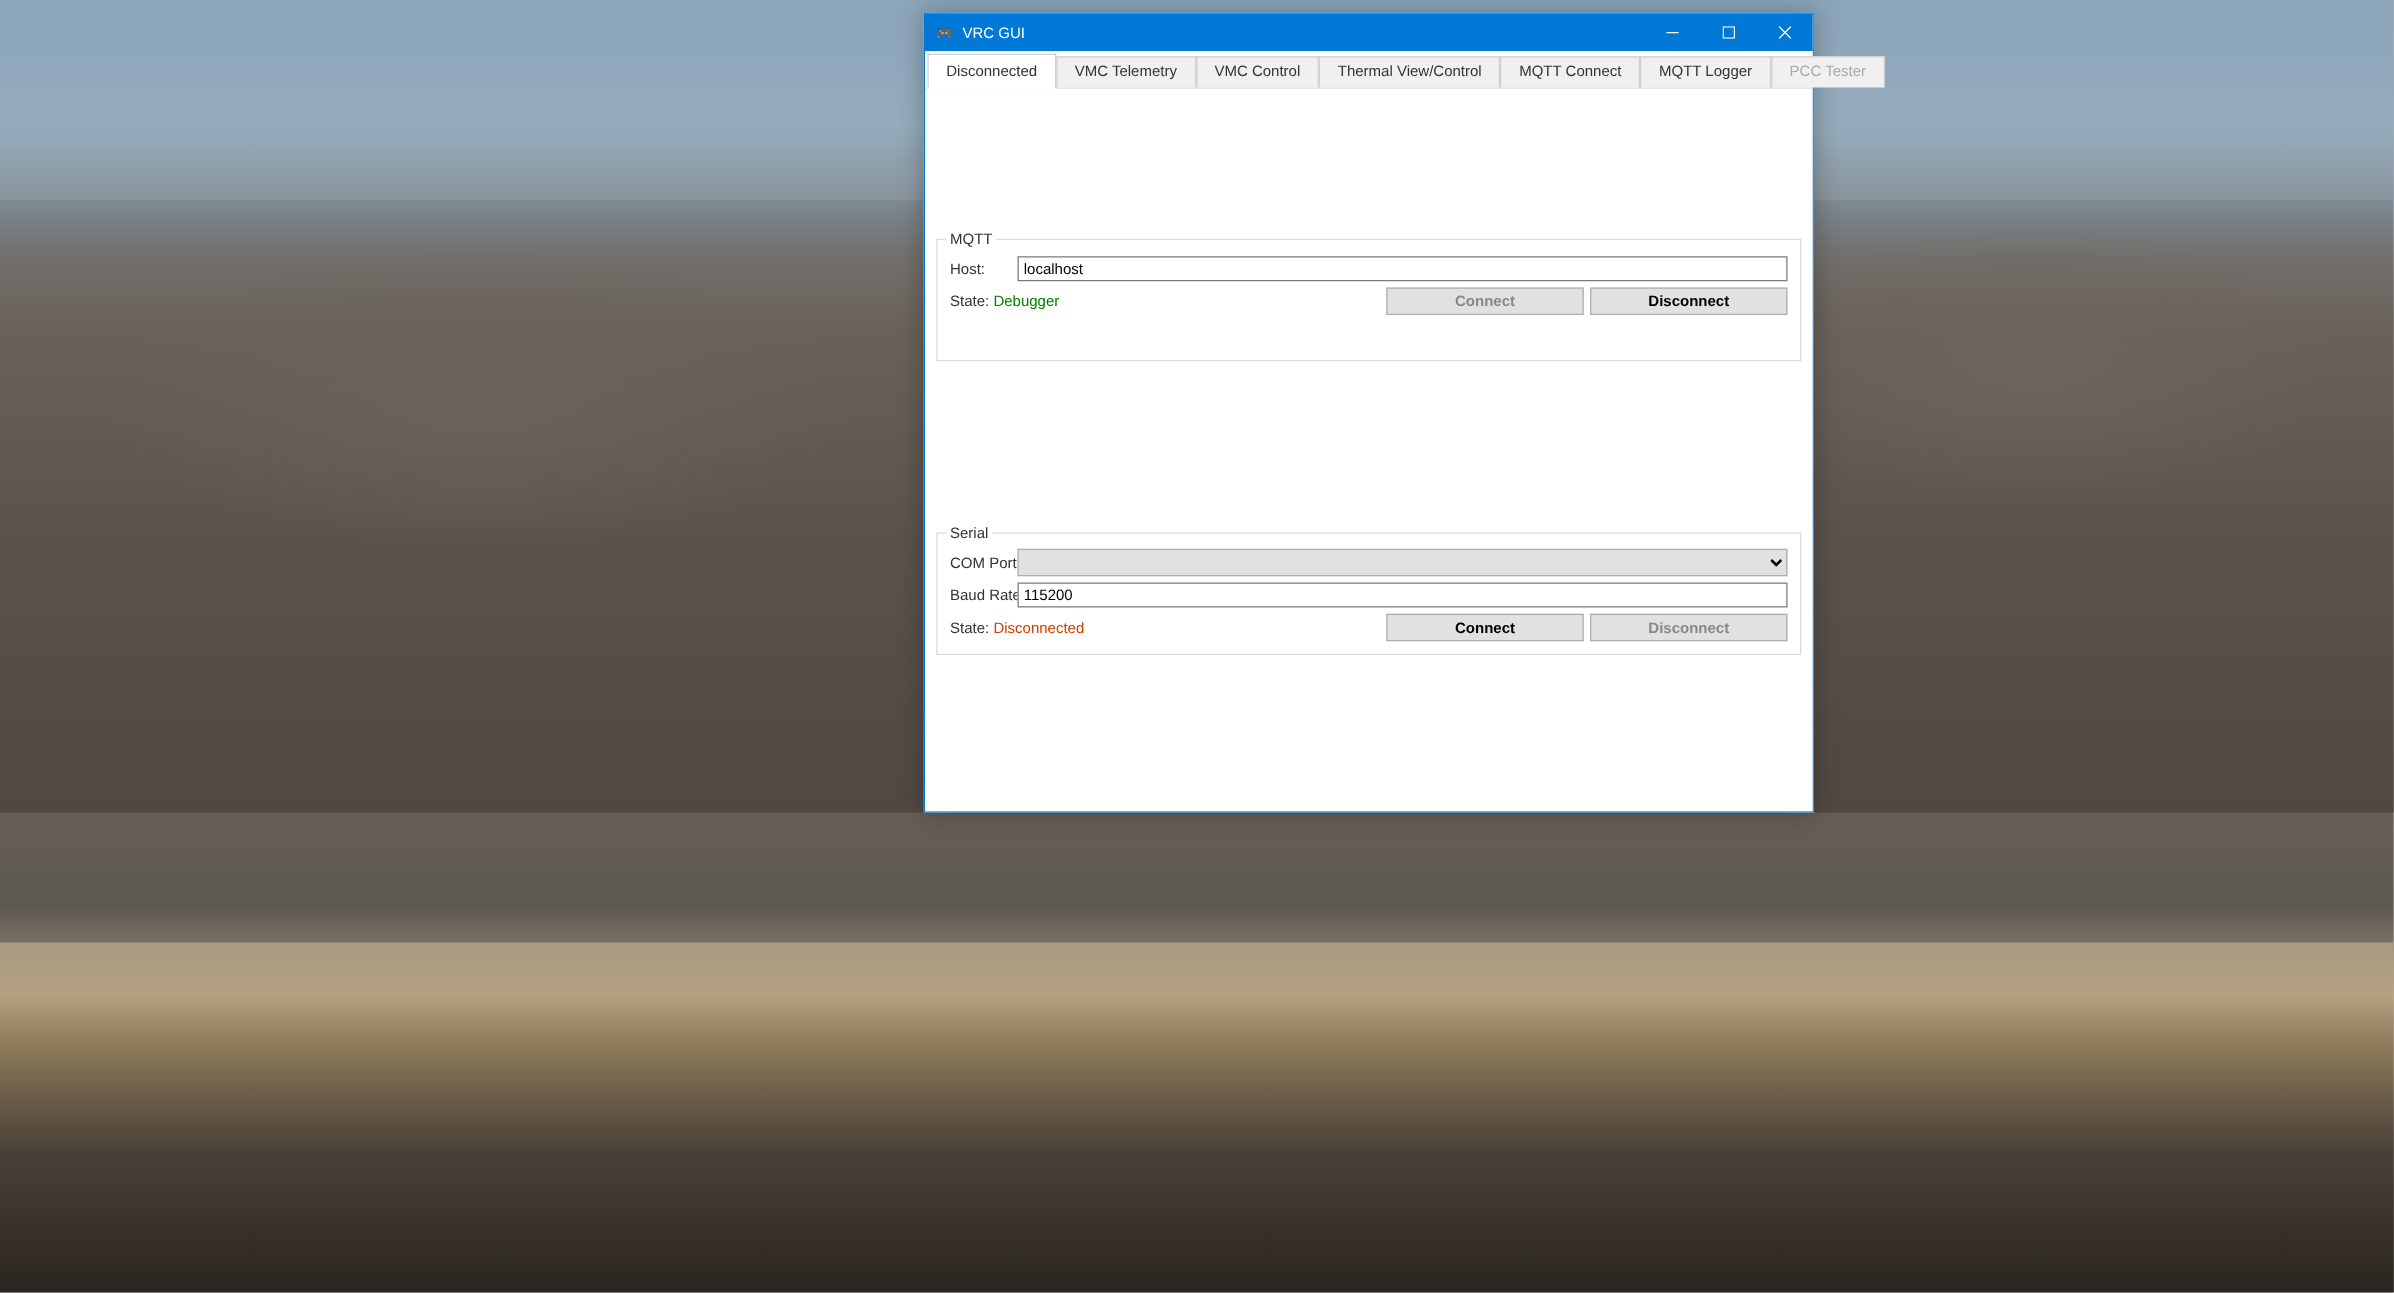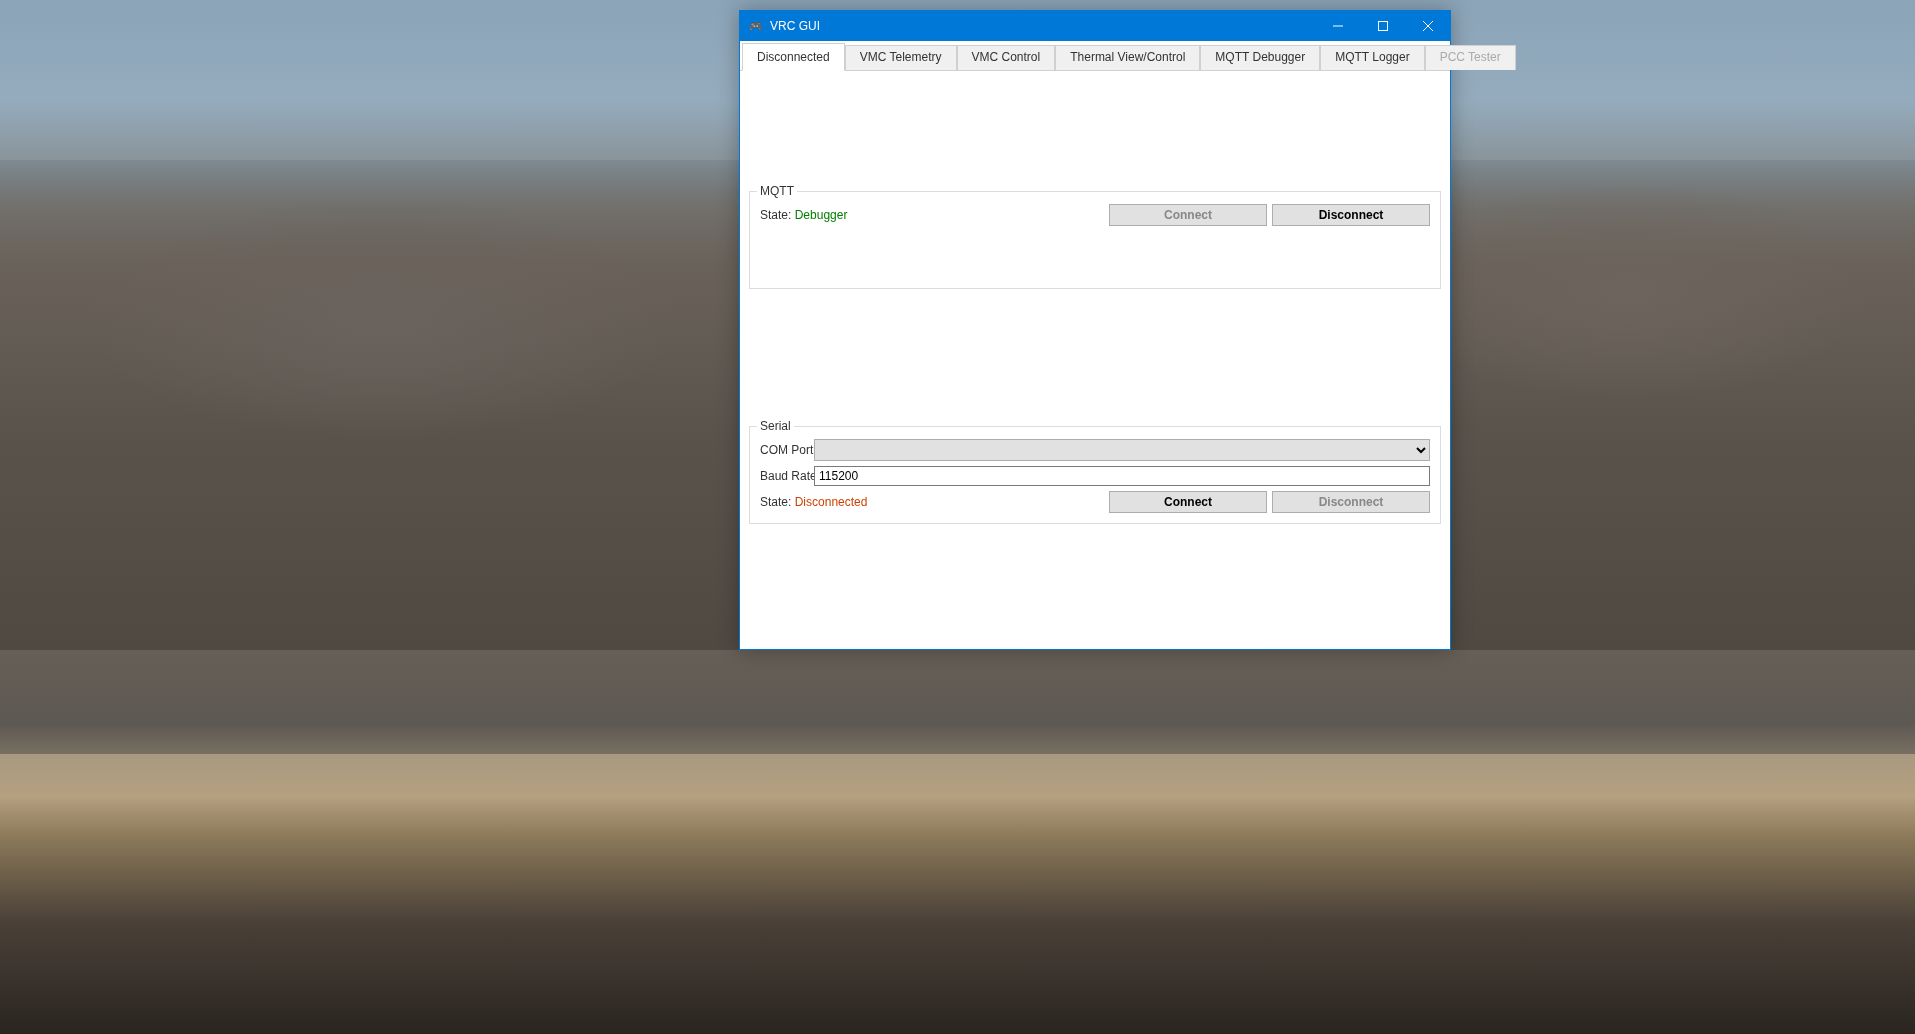--- a/index.html
+++ b/index.html
@@ -321,30 +321,34 @@
           </svg>
       </div>
     </div>
   </div>
 
   <div class="tab-bar">
     <div class="tab active">Disconnected</div>
     <div class="tab inactive">VMC Telemetry</div>
     <div class="tab inactive">VMC Control</div>
     <div class="tab inactive">Thermal View/Control</div>
-    <div class="tab inactive">MQTT Debugger</div>
+    <div class="tab inactive">MQTT Connect</div>
     <div class="tab inactive">MQTT Logger</div>
     <div class="tab inactive disabled">PCC Tester</div>
   </div>
 
   <div class="tab-content">
 
     <div class="groupbox groupbox-mqtt">
       <div class="groupbox-title">MQTT</div>
 
+      <div class="form-row">
+        <span class="form-label">Host:</span>
+        <input class="form-input" type="text" value="localhost" style="">
+      </div>
 
 
       <div class="state-row">
         <span class="state-text">
           <span>State:</span>
           <span class="state-connected">Debugger</span>
         </span>
         <button class="btn" disabled="">Connect</button>
         <button class="btn">Disconnect</button>
       </div>

